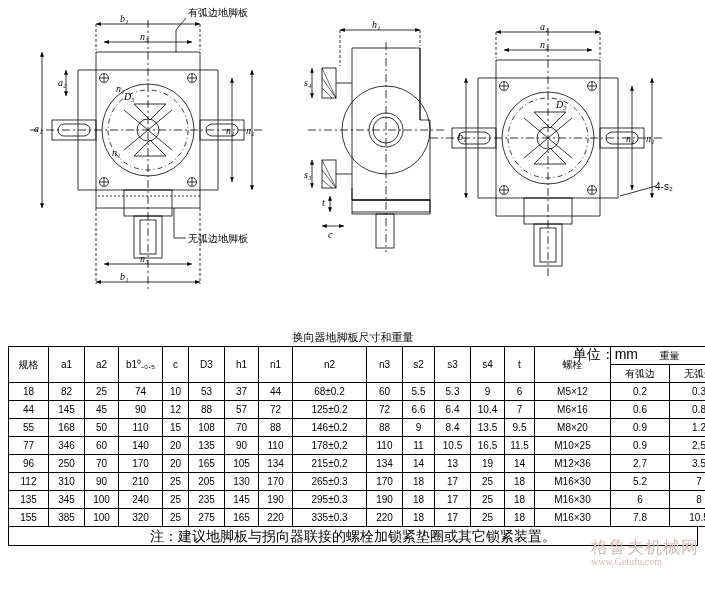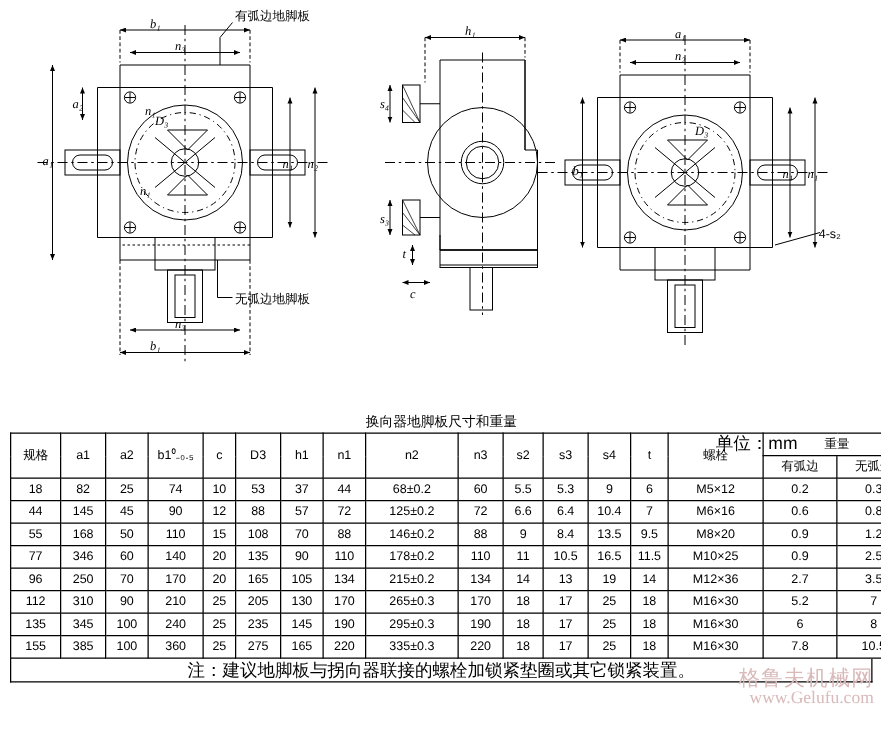--- a/index.html
+++ b/index.html
@@ -46,21 +46,21 @@
     line-height:14px;
   }
   .watermark{
     position:absolute;right:6px;bottom:22px;
     font-size:17px;color:#d9b9b9;
     letter-spacing:1px;
     font-family:"Liberation Serif", serif;
     pointer-events:none;
     margin-left:34px;
   }
-  .watermark .l2{font-size:14px;letter-spacing:0px;display:block;text-align:right;margin-top:-3px;}
+  .watermark .l2{font-size:10px;letter-spacing:0px;display:block;text-align:left;margin-top:-3px;}
 </style>
 </head>
 <body>
 
 <div class="page">
 
   <div class="drawings">
 
     <svg width="705" height="320" viewBox="0 0 705 320">
       <defs>
@@ -419,21 +419,21 @@
           <td>25</td>
           <td>18</td>
           <td>M16×30</td>
           <td>6</td>
           <td>8</td>
         </tr>
         <tr>
           <td>155</td>
           <td>385</td>
           <td>100</td>
-          <td>360</td>
+          <td>320</td>
           <td>25</td>
           <td>275</td>
           <td>165</td>
           <td>220</td>
           <td>335±0.3</td>
           <td>220</td>
           <td>18</td>
           <td>17</td>
           <td>25</td>
           <td>18</td>

